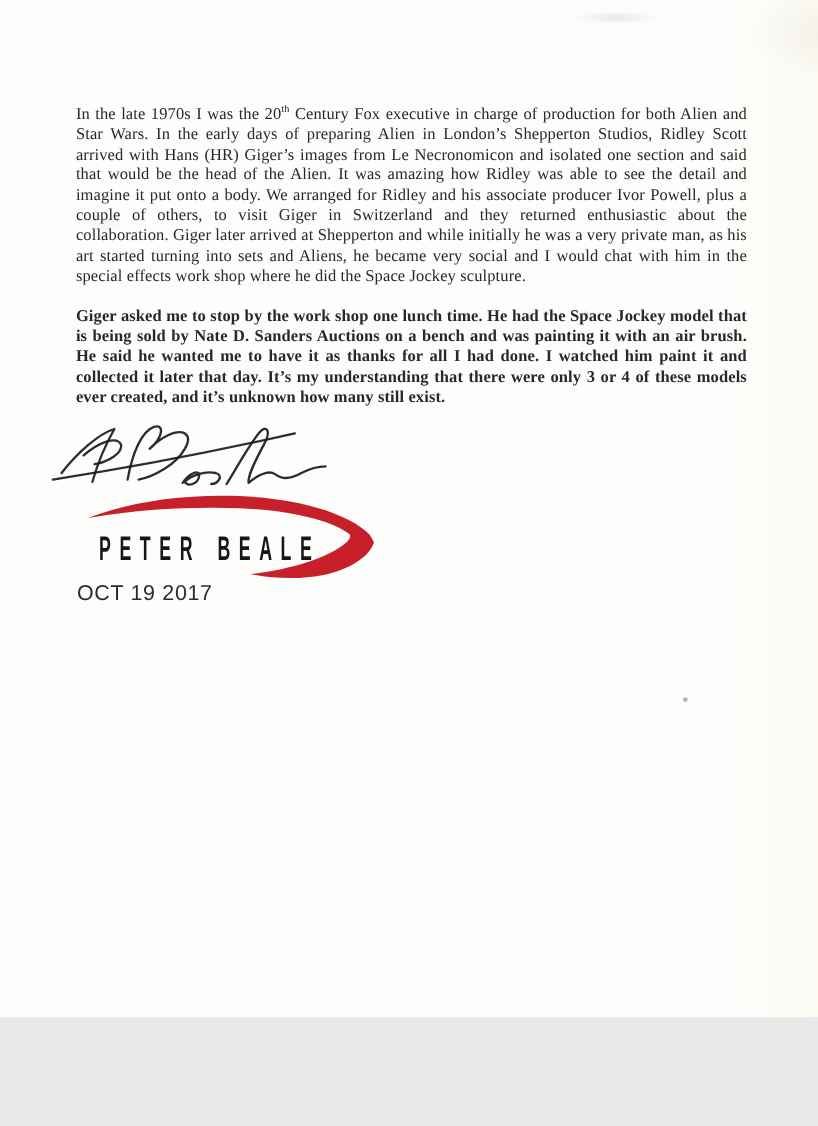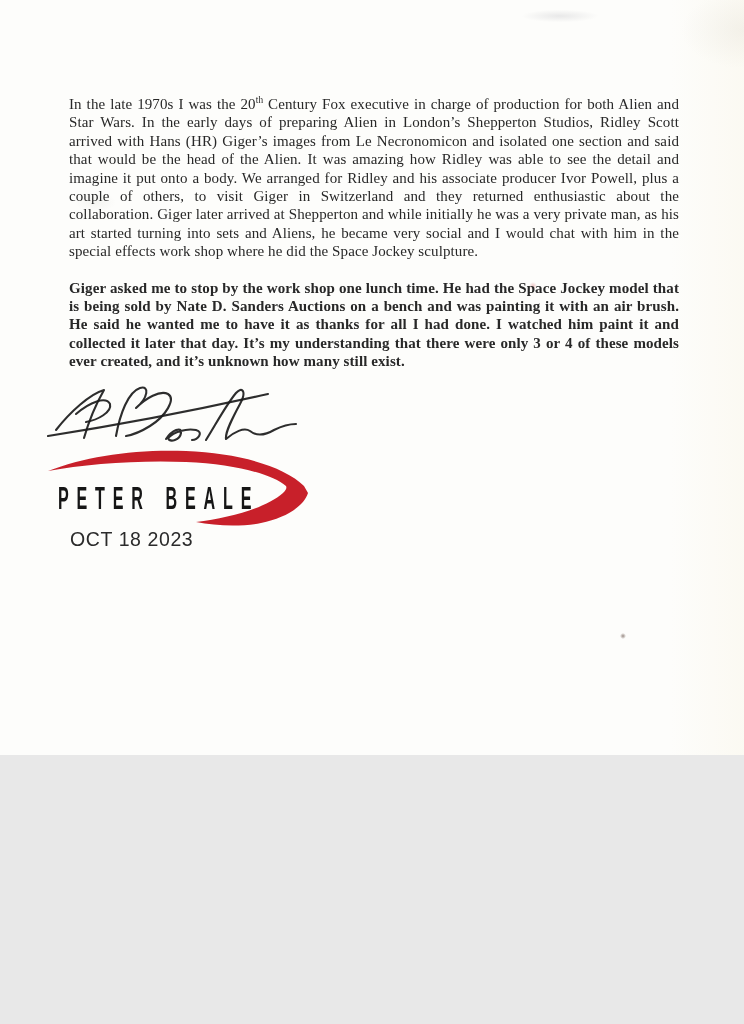--- a/index.html
+++ b/index.html
@@ -3,21 +3,21 @@
 <meta charset="utf-8">
 <style>
   html, body {
     margin: 0;
     padding: 0;
     background: #e8e8e8;
   }
   .page {
     position: relative;
     width: 744px;
-    height: 755px;
+    height: 925px;
     margin: 0 auto;
     background-color: #fdfdfb;
     background-image:
       radial-gradient(ellipse 55px 9px at 560px 16px, rgba(185,185,190,0.30), transparent 70%),
       radial-gradient(ellipse 90px 55px at 744px 30px, rgba(214,208,196,0.22), transparent 70%),
       radial-gradient(circle 2px at 623px 636px, rgba(70,45,35,0.55), transparent 3px),
       radial-gradient(circle 3px at 533px 286px, rgba(205,90,90,0.35), transparent 4px),
       radial-gradient(ellipse 30px 14px at 95px 202px, rgba(205,205,196,0.18), transparent 70%),
       linear-gradient(to right, rgba(255,255,255,0) 90%, rgba(248,243,226,0.35) 100%);
     overflow: hidden;
@@ -52,21 +52,21 @@
   .sig-stroke {
     fill: none;
     stroke: #1b1b1b;
     stroke-width: 2.1;
     stroke-linecap: round;
     stroke-linejoin: round;
     opacity: 0.92;
   }
   .logo {
     position: absolute;
-    left: 46px;
+    left: 78px;
     top: 448px;
     width: 266px;
     height: 80px;
   }
   .logo svg {
     position: absolute;
     left: 0;
     top: 0;
     width: 266px;
     height: 80px;
@@ -125,15 +125,15 @@
                C 258,58 240,70 215,75
                C 195,79 170,78 150,74
                C 184,70 220,60 237,45
                C 240,42 241,40 240,38
                C 226,26 188,16 140,14
                C 92,12 40,16 2,23 Z" fill="#c8202a"></path>
     </svg>
     <div class="logo-text">PETER BEALE</div>
   </div>
 
-  <div class="date">OCT 18 2023</div>
+  <div class="date">OCT 19 2017</div>
 
 </div>
 
 </body></html>

